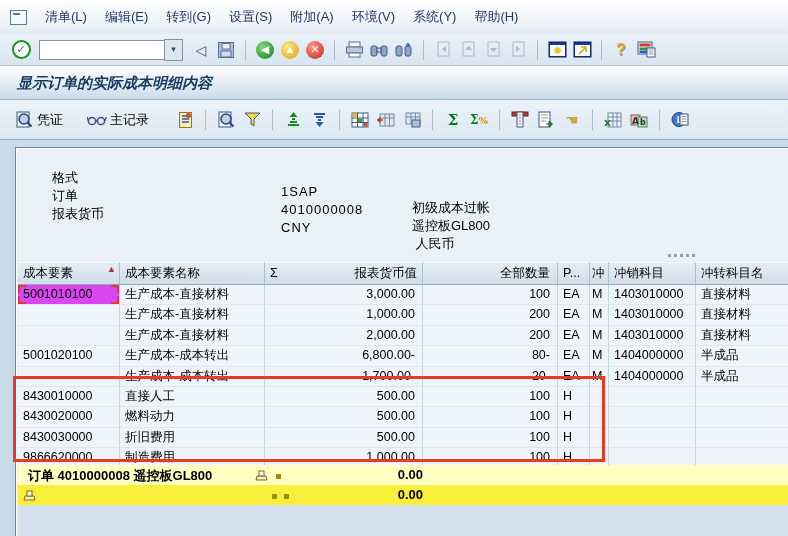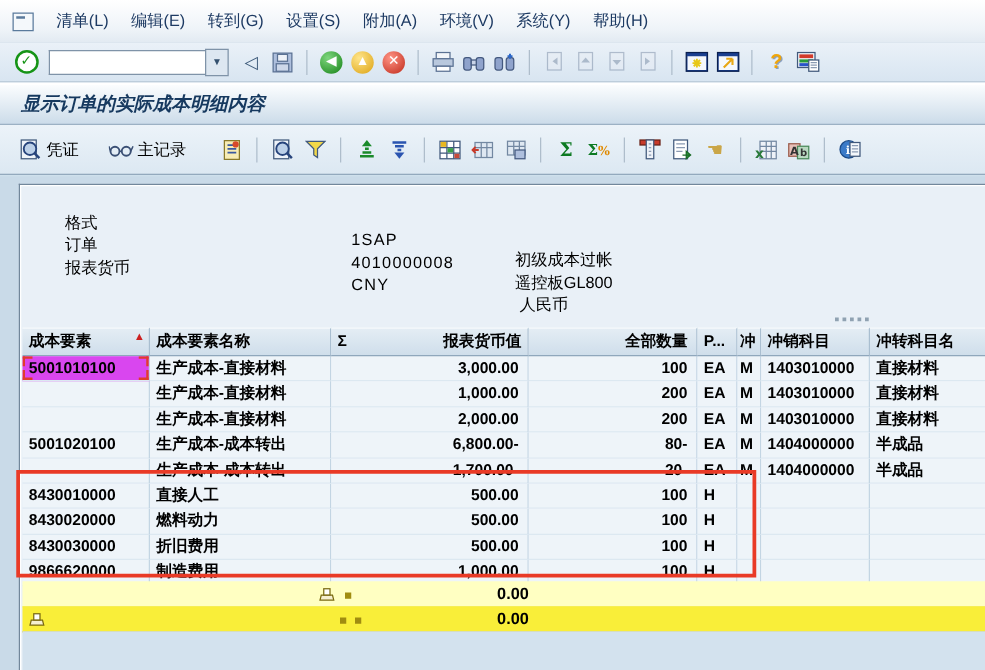--- a/index.html
+++ b/index.html
@@ -37,21 +37,21 @@
   .content{left:0;top:141px;width:788px;height:395px;background:#c9dae8;}
   .listbox{position:absolute;left:15px;top:6px;width:773px;height:389px;background:#e9f0f7;border-left:1px solid #72879b;border-top:1px solid #72879b;box-shadow:inset 1px 1px 0 #ffffff;}
   .inforow{position:absolute;height:18px;font-size:13px;color:#000;white-space:pre;}
   .inforow .lbl{position:absolute;left:0;margin-left:36px;}
   .inforow .val{position:absolute;left:265px;letter-spacing:1px;}
   .inforow .dsc{position:absolute;left:396px;}
   .watermark{position:absolute;left:84px;top:66px;font-size:30px;font-weight:bold;color:#e8231d;letter-spacing:1px;}
   .splitdots{position:absolute;left:652px;top:106px;display:flex;gap:3px;}
   .splitdots i{width:3px;height:3px;background:#90a2b2;}
   
-  .alv{position:absolute;left:2px;top:114px;width:771px;display:grid;grid-template-columns:102px 145px 158px 135px 32px 19px 87px minmax(0,1fr);font-weight:bold;}
+  .alv{position:absolute;left:2px;top:114px;width:771px;display:grid;grid-template-columns:102px 145px 158px 135px 32px 19px 87px minmax(0,1fr);}
   .row{display:contents;}
   .hc{height:21px;line-height:21px;background:linear-gradient(#e4edf4,#cfdeeb);border-right:1px solid #a9bed0;border-bottom:1px solid #8fa7bc;border-top:1px solid #f5f9fc;font-size:12.5px;color:#000;padding:0 5px;white-space:nowrap;overflow:hidden;position:relative;}
   .dc{height:19.4px;line-height:19.4px;background:#eef4f9;border-right:1px solid #c3d5e3;border-bottom:1px solid #dce8f1;font-size:12.5px;color:#000;padding:0 5px;white-space:nowrap;overflow:hidden;}
   .num{text-align:right;padding-right:7px;}
   .hdr-flex{display:flex;justify-content:space-between;padding:0 5px;}
   .sort{position:absolute;right:3px;top:-4px;color:#cc2020;font-size:9px;}
   .sel{background:#d946ef;position:relative;}
   .sel i{position:absolute;width:6px;height:6px;}
   .sel .tl{left:0;top:0;border-left:2px solid #e03c2d;border-top:2px solid #e03c2d;}
   .sel .tr{right:0;top:0;border-right:2px solid #e03c2d;border-top:2px solid #e03c2d;}
@@ -470,20 +470,21 @@
         <div class="dc num">1,000.00</div>
         <div class="dc num">100</div>
         <div class="dc">H</div>
         <div class="dc" style="padding:0 2px"></div>
         <div class="dc"></div>
         <div class="dc"></div>
       </div>
     </div>
 
     <div class="sumrow sub">
+      <span class="t">订单 4010000008 遥控板GL800</span>
       <svg class="hicon" style="left:237px" viewBox="0 0 13 12">
           <path d="M2 7h9l1 4H1z" fill="#f5efd0" stroke="#7a6a10"></path>
           <rect x="4" y="2" width="5" height="5" fill="#fff" stroke="#7a6a10"></rect>
         </svg>
       <i class="sq" style="left:258px"></i>
       <span class="v">0.00</span>
     </div>
 
     <div class="sumrow tot">
       <svg class="hicon" style="left:5px" viewBox="0 0 13 12">

